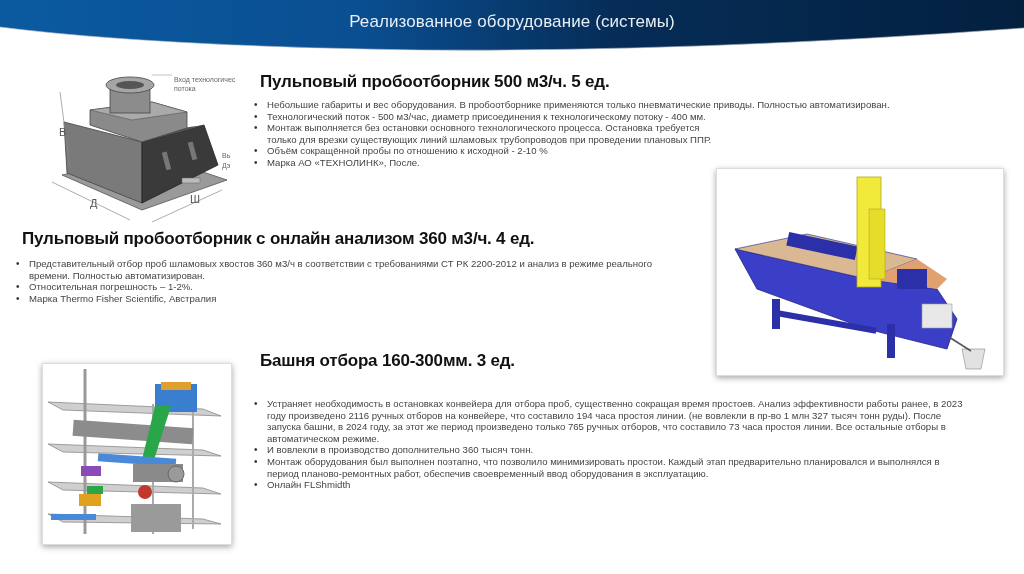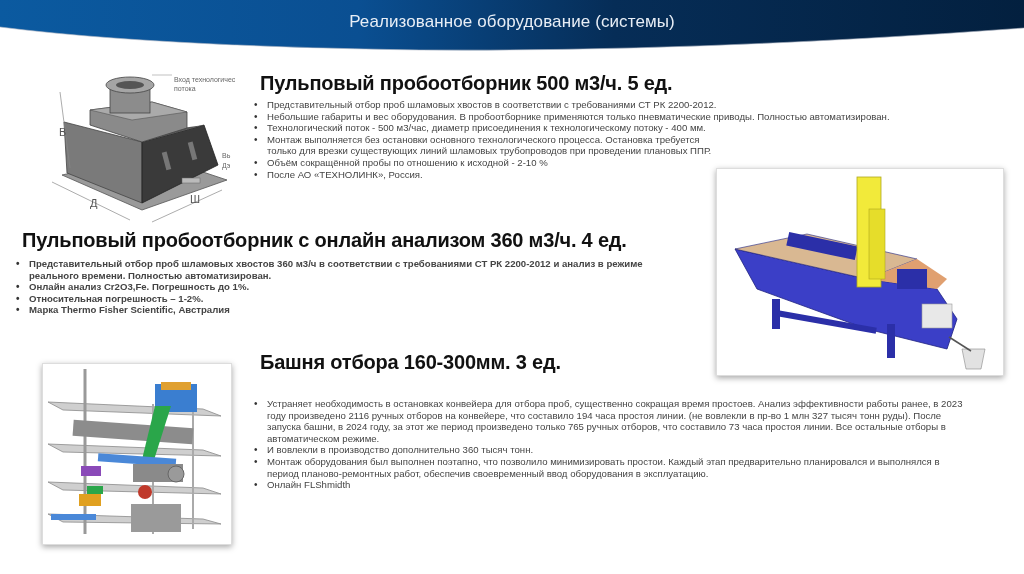--- a/index.html
+++ b/index.html
@@ -1,20 +1,20 @@
 <!DOCTYPE html>
 <html><head>
 <meta charset="utf-8">
 <style>
   html, body { margin:0; padding:0; }
   body { width:1024px; height:574px; position:relative; overflow:hidden; background:#ffffff; font-family:"Liberation Sans", sans-serif; color:#404040; }
   .header { position:absolute; left:0; top:0; width:836px; height:60px; }
   .header svg { position:absolute; left:0; top:0; }
   .header-title { position:absolute; left:0; top:12px; width:1024px; text-align:center; color:#e8eef6; font-size:17px; letter-spacing:0.1px; }
-  h2 { margin:0; font-weight:bold; color:#111; position:absolute; font-size:20px; white-space:nowrap; letter-spacing:-0.2px; }
+  h2 { margin:0; font-weight:bold; color:#111; position:absolute; font-size:17px; white-space:nowrap; letter-spacing:-0.2px; }
   ul { margin:0; padding:0; list-style:none; position:absolute; }
   ul li { position:relative; padding-left:14px; font-size:9.6px; line-height:11.6px; color:#444; }
   ul li::before { content:"•"; position:absolute; left:1px; top:0; color:#333; font-size:10px; }
   .img-frame { position:absolute; background:#fff; }
   .img-frame.shadow { box-shadow: 0 2px 6px rgba(0,0,0,0.35); border:1px solid #ddd; }
 </style>
 </head>
 <body>
 
 <div class="header">
@@ -64,26 +64,25 @@
     <text x="168" y="133" font-size="11" fill="#555">Ш</text>
     <text x="152" y="12" font-size="7" fill="#666">Вход технологичес</text>
     <text x="152" y="21" font-size="7" fill="#666">потока</text>
     <text x="200" y="88" font-size="7" fill="#666">Вь</text>
     <text x="200" y="98" font-size="7" fill="#666">Дэ</text>
   </svg>
 </div>
 
 <h2 style="left:260px;top:72px;">Пульповый пробоотборник 500 м3/ч. 5 ед.</h2>
 <ul style="left:253px;top:99px;width:470px;">
-  <li>Представительный отбор проб шламовых хвостов в соответствии с требованиями СТ РК 2200-2012.</li>
   <li style="white-space:nowrap;text-align:center;">Небольшие габариты и вес оборудования. В пробоотборнике применяются только пневматические приводы. Полностью автоматизирован.</li>
   <li>Технологический поток - 500 м3/час, диаметр присоединения к технологическому потоку - 400 мм.</li>
   <li>Монтаж выполняется без остановки основного технологического процесса. Остановка требуется только для врезки существующих линий шламовых трубопроводов при проведении плановых ППР.</li>
   <li>Объём сокращённой пробы по отношению к исходной - 2-10 %</li>
-  <li>После АО «ТЕХНОЛИНК», Россия.</li>
+  <li>Марка АО «ТЕХНОЛИНК», После.</li>
 </ul>
 
 <div class="img-frame shadow" style="left:716px;top:168px;width:286px;height:206px;">
   <svg width="286" height="206" viewBox="0 0 286 206">
 
     <polygon points="18,80 150,110 220,120 240,150 230,180 150,160 40,120" fill="#3b3fc7" stroke="#1e2180" stroke-width="0.8"></polygon>
     <polygon points="18,80 90,65 200,90 150,110" fill="#d9b892" stroke="#1e2180" stroke-width="0.6"></polygon>
     <polygon points="150,110 200,90 230,110 220,120" fill="#e0a070"></polygon>
 
     <rect x="70" y="70" width="70" height="14" fill="#2b2fa8" transform="rotate(12 105 77)"></rect>
@@ -97,23 +96,22 @@
     <rect x="60" y="150" width="100" height="6" fill="#2b2fa8" transform="rotate(10 110 153)"></rect>
 
     <rect x="205" y="135" width="30" height="24" fill="#e8e8e8" stroke="#999" stroke-width="0.6"></rect>
 
     <polygon points="245,180 268,180 264,200 249,200" fill="#e2e2e2" stroke="#888" stroke-width="0.6"></polygon>
     <line x1="232" y1="168" x2="254" y2="182" stroke="#555" stroke-width="1.5"></line>
   </svg>
 </div>
 
 <h2 style="left:22px;top:229px;">Пульповый пробоотборник с онлайн анализом 360 м3/ч. 4 ед.</h2>
-<ul style="left:15px;top:258px;width:680px;font-weight:bold;">
+<ul style="left:15px;top:258px;width:680px;">
   <li style="width:650px;">Представительный отбор проб шламовых хвостов 360 м3/ч в соответствии с требованиями СТ РК 2200-2012 и анализ в режиме реального времени. Полностью автоматизирован.</li>
-  <li>Онлайн анализ Cr2O3,Fe. Погрешность до 1%.</li>
   <li>Относительная погрешность – 1-2%.</li>
   <li>Марка Thermo Fisher Scientific, Австралия</li>
 </ul>
 
 <div class="img-frame shadow" style="left:42px;top:363px;width:188px;height:180px;">
   <svg width="188" height="180" viewBox="0 0 188 180">
     <g stroke="#8a8a8a" stroke-width="0.8">
       <polygon points="5,38 160,45 178,52 20,46" fill="#cfcfcf"></polygon>
       <polygon points="5,80 160,86 178,92 20,88" fill="#cfcfcf"></polygon>
       <polygon points="5,118 160,124 178,130 20,126" fill="#cfcfcf"></polygon>

